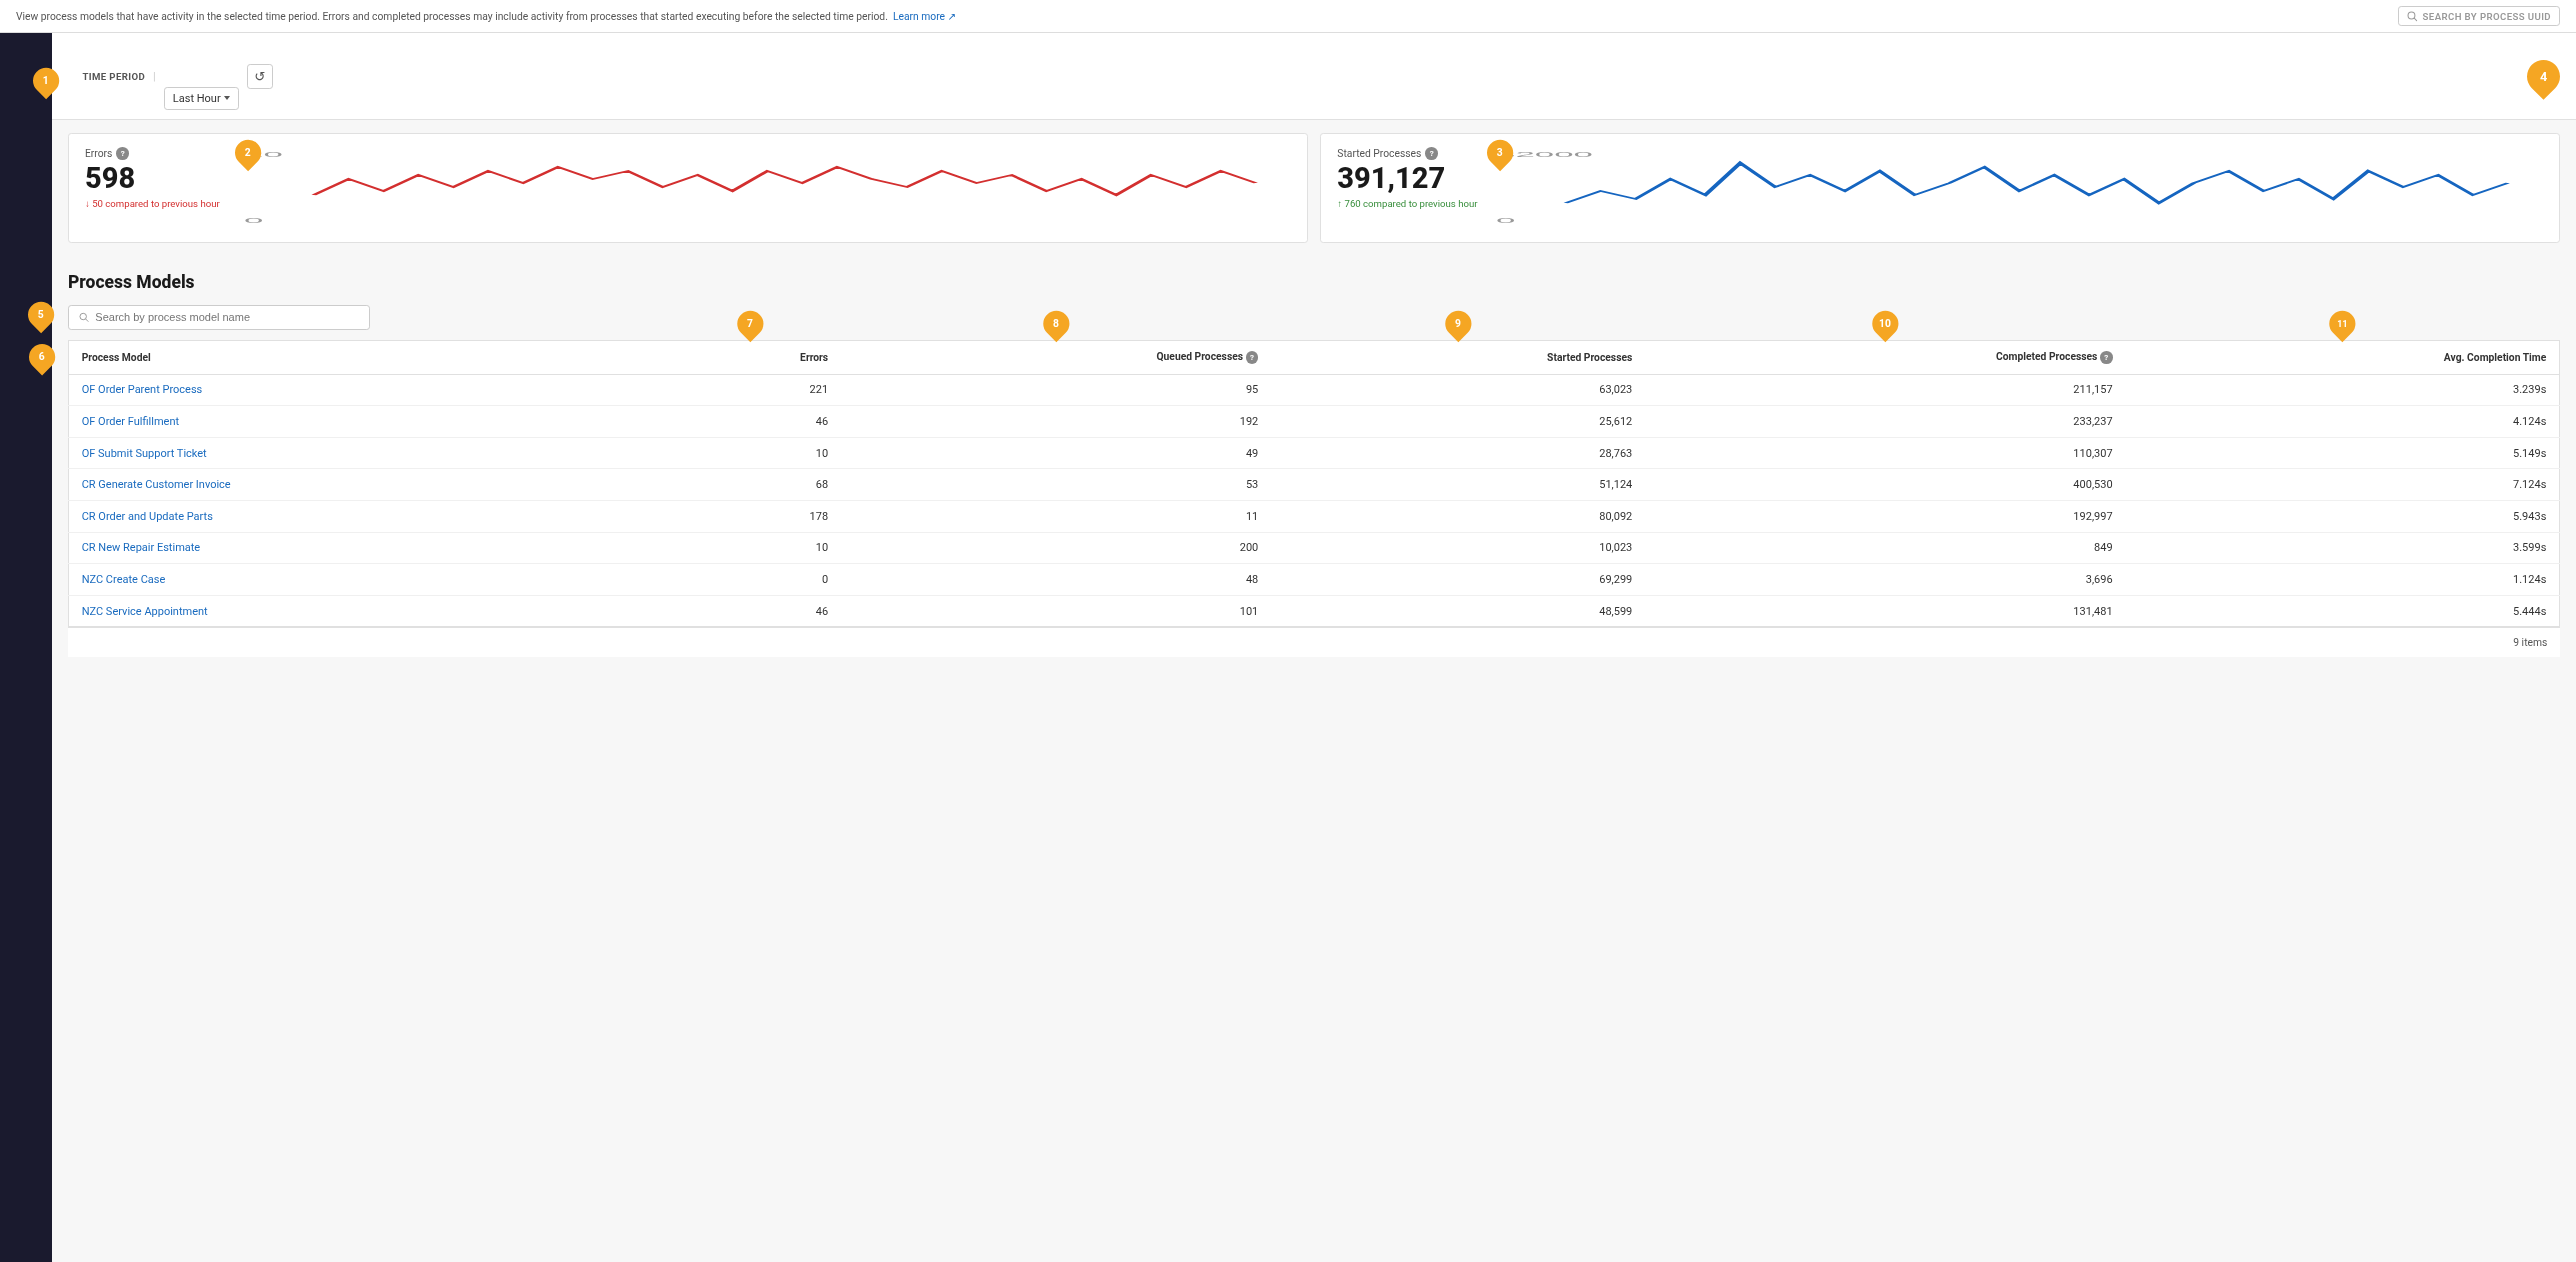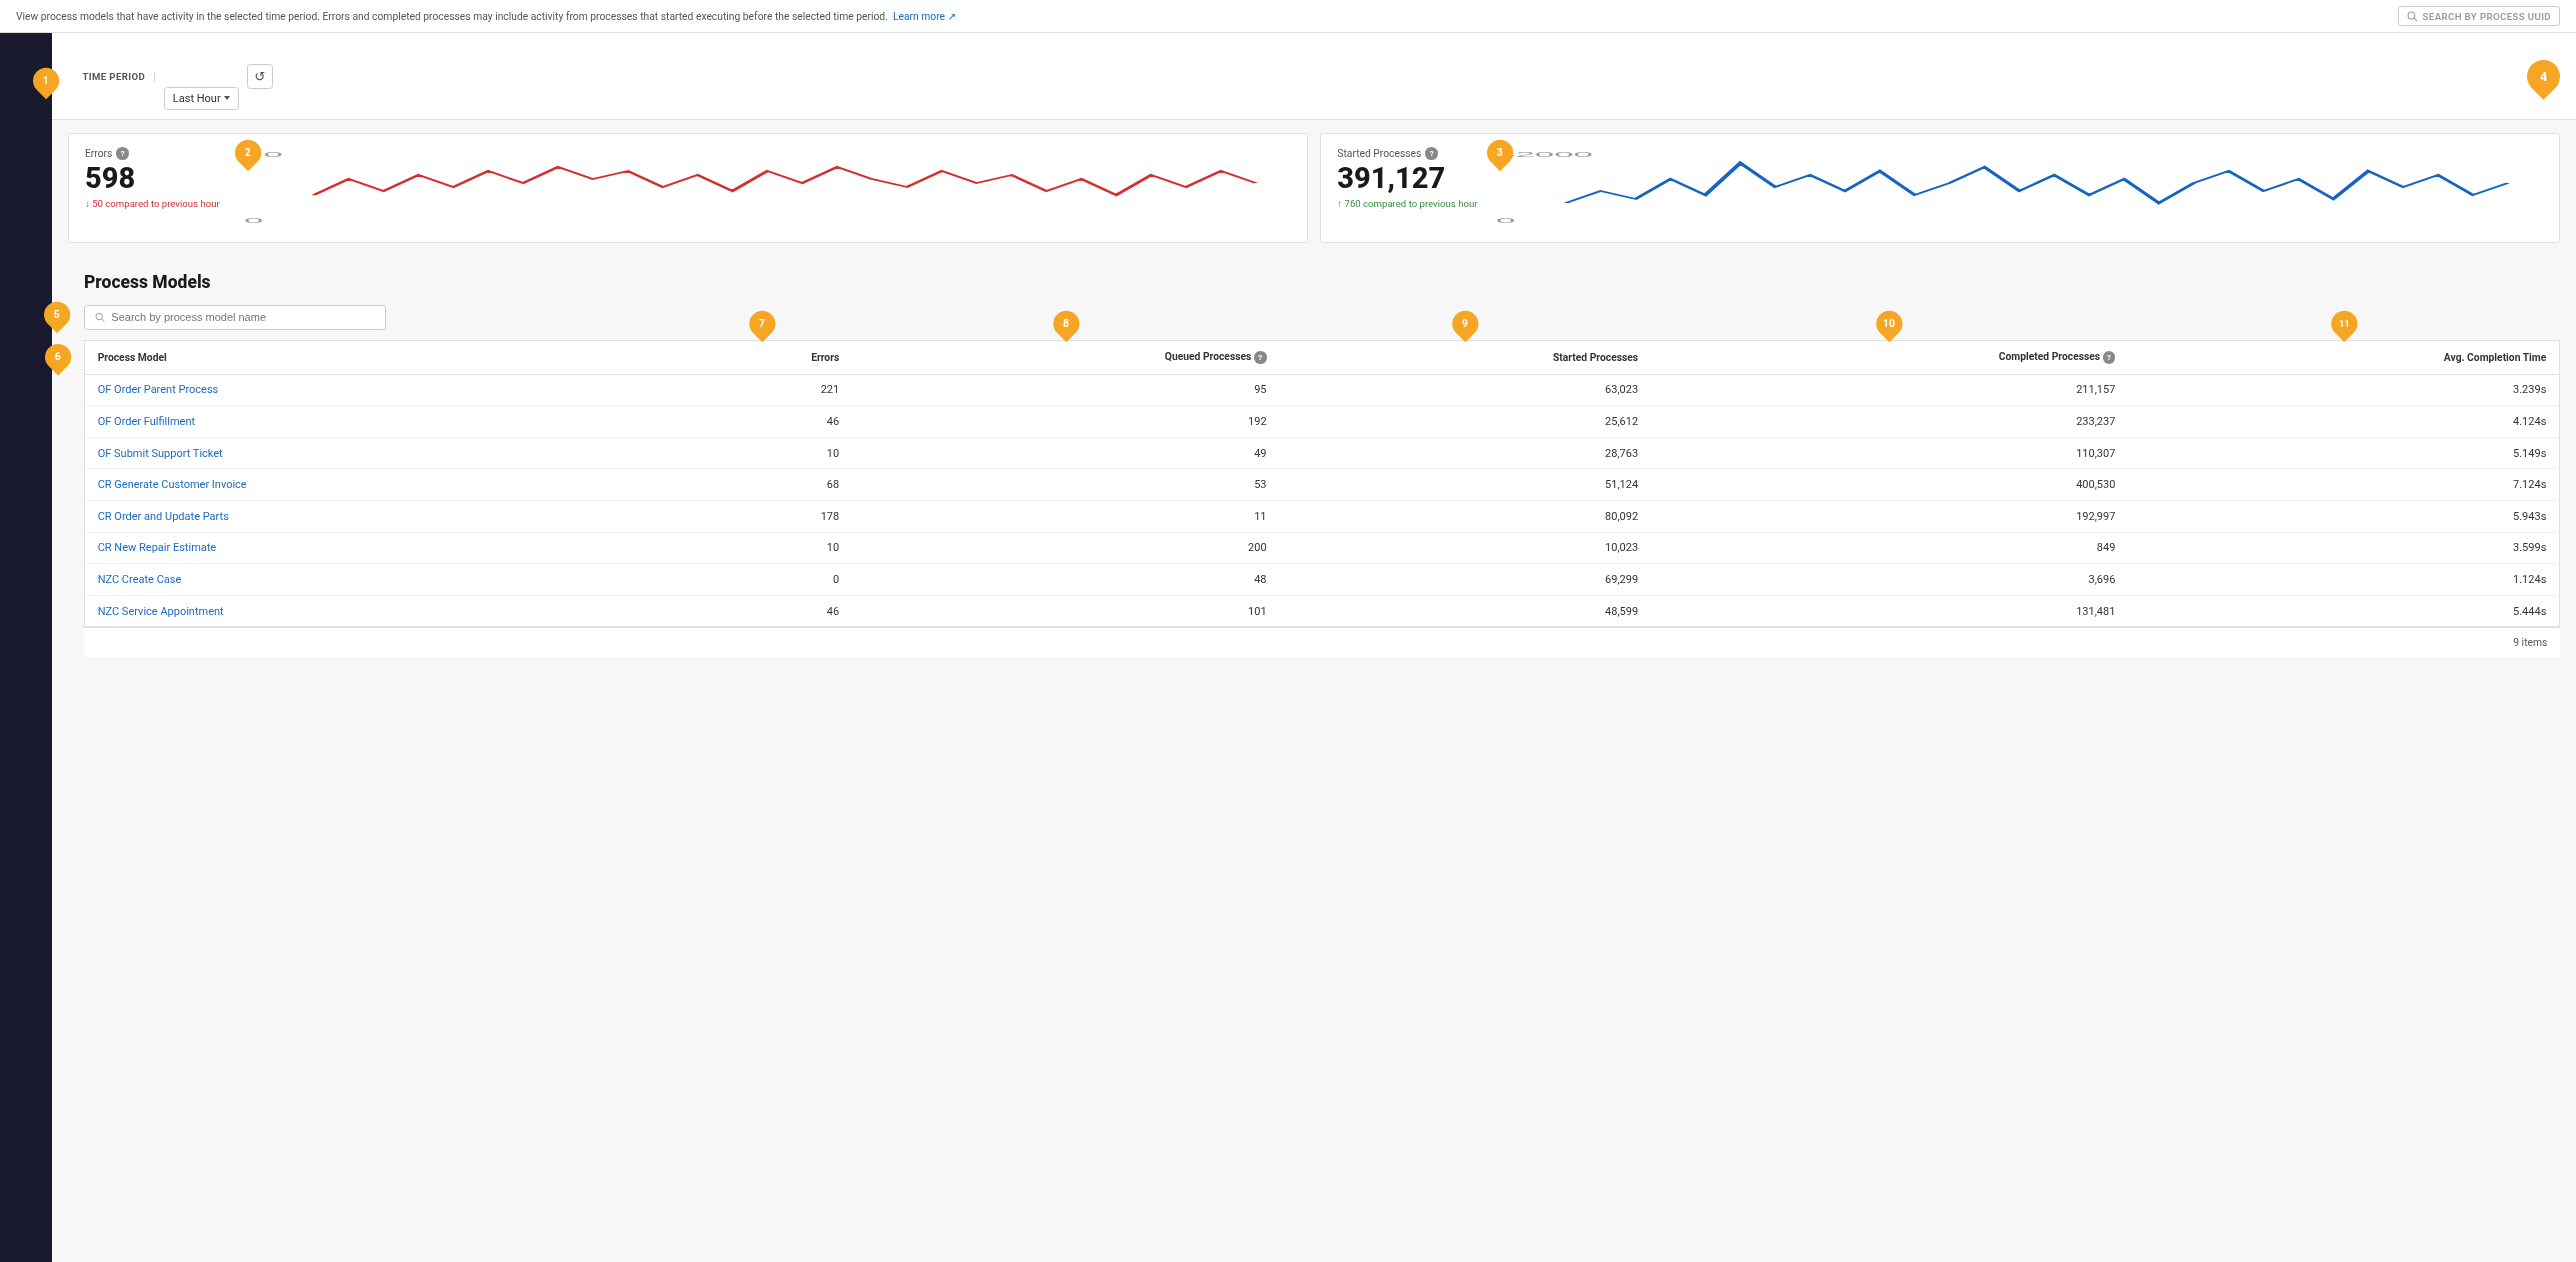--- a/index.html
+++ b/index.html
@@ -131,21 +131,20 @@
       background: #888;
       color: white;
       border-radius: 50%;
       font-size: 8px;
       font-weight: bold;
       cursor: pointer;
     }
 
     .process-models-section {
       padding: 16px;
-      margin-left: 16px;
     }
 
     .section-title {
       font-size: 17.5px;
       font-weight: 800;
       color: #1a1a1a;
       margin-bottom: 12.7px;
     }
 
     .search-row {

